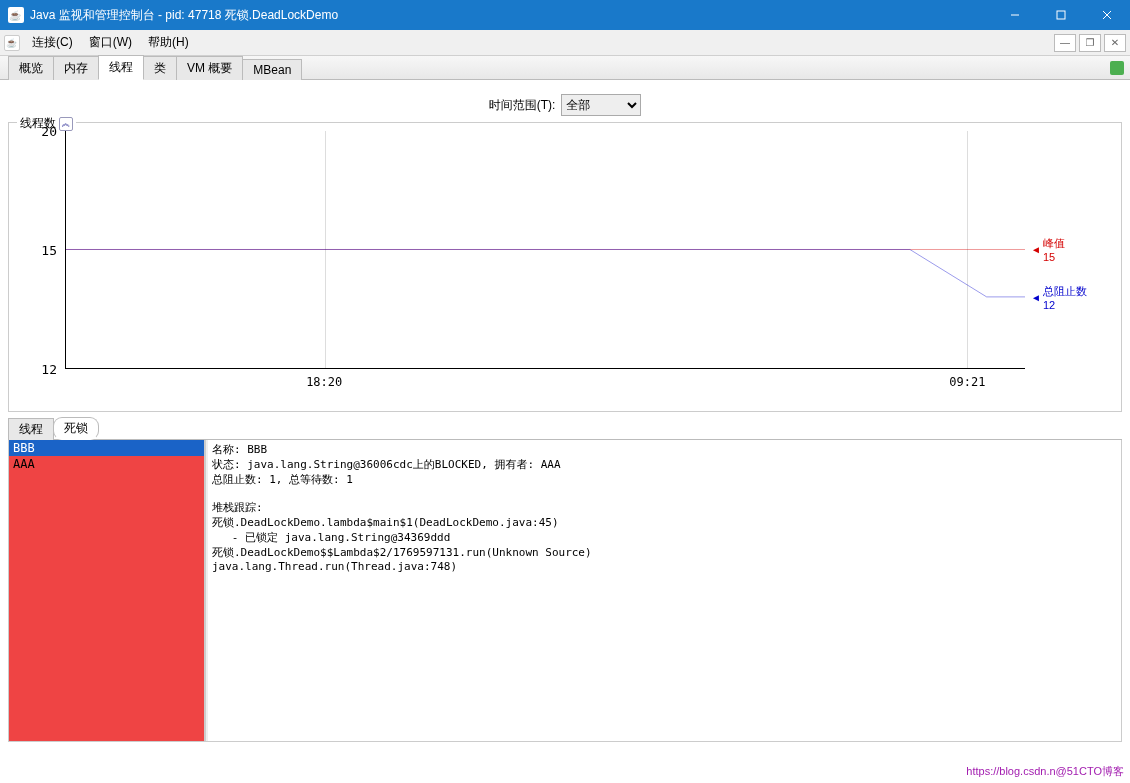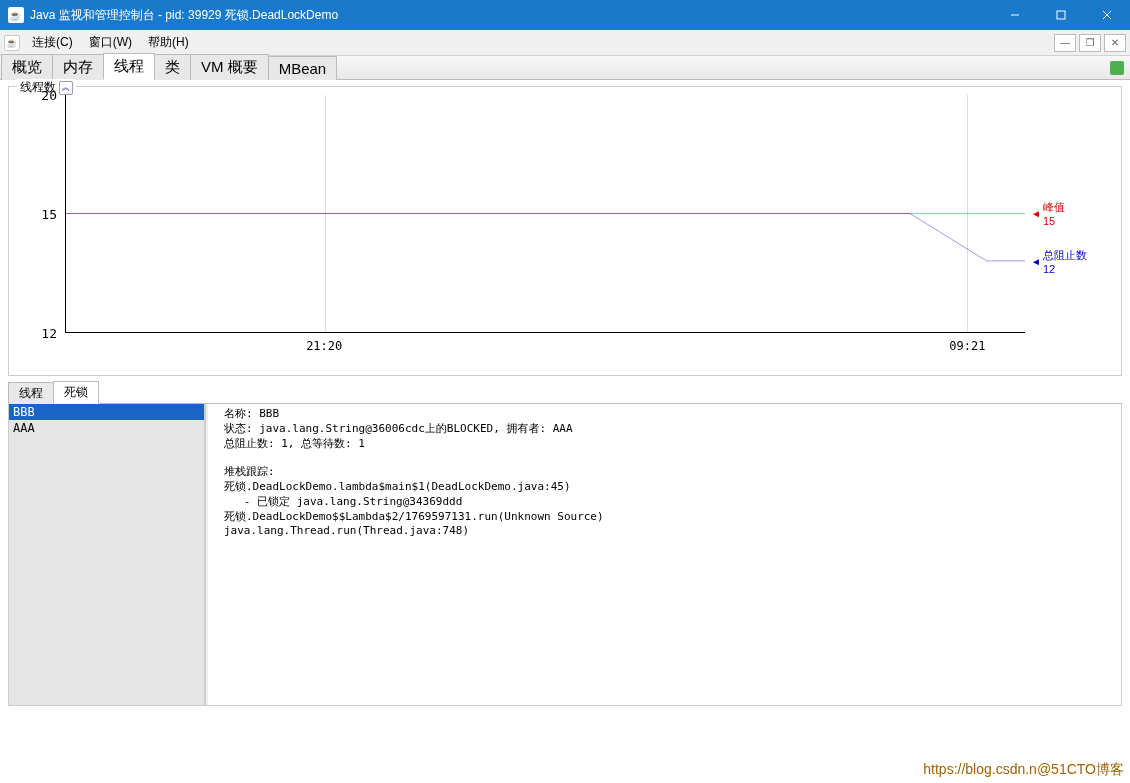--- a/index.html
+++ b/index.html
@@ -10,21 +10,21 @@
 .titlebar .title { flex: 1; }
 .titlebar .winbtn { width: 46px; height: 30px; display: flex; align-items: center; justify-content: center; cursor: pointer; }
 .titlebar .winbtn svg { stroke: #fff; fill: none; }
 
 .menubar { height: 26px; background: #f0f0f0; border-bottom: 1px solid #d0d0d0; display: flex; align-items: center; padding: 0 4px; font-size: 12px; }
 .menubar .java-icon2 { width: 16px; height: 16px; margin-right: 4px; background: #fff; border: 1px solid #ccc; border-radius: 2px; display: inline-flex; align-items: center; justify-content: center; color: #d9534f; font-size: 9px; font-weight: bold; }
 .menubar .menu-item { padding: 2px 8px; cursor: pointer; }
 .menubar .spacer { flex: 1; }
 .menubar .winctl { width: 22px; height: 18px; border: 1px solid #bbb; background: #fff; margin-left: 3px; display: flex; align-items: center; justify-content: center; cursor: pointer; font-size: 10px; color: #666; }
 
-.tabbar { height: 24px; background: linear-gradient(#f7f7f7,#e8e8e8); border-bottom: 1px solid #bbb; display: flex; align-items: flex-end; padding-left: 1px; font-size: 15px; }
+.tabbar { height: 24px; background: linear-gradient(#f7f7f7,#e8e8e8); border-bottom: 1px solid #bbb; display: flex; align-items: flex-end; padding-left: 8px; font-size: 12px; }
 .tabbar .tab { padding: 3px 10px; border: 1px solid #bbb; border-bottom: none; background: #e8e8e8; margin-right: -1px; cursor: pointer; position: relative; top: 1px; }
 .tabbar .tab.active { background: #fff; border-bottom: 1px solid #fff; z-index: 2; }
 .tabbar .right-icon { margin-left: auto; margin-right: 6px; width: 14px; height: 14px; background: #4caf50; border-radius: 2px; align-self: center; }
 
 .content { padding: 4px 6px 0 6px; }
 
 .time-row { display: flex; justify-content: center; align-items: center; height: 30px; font-size: 12px; gap: 6px; margin-top: 6px; }
 .time-row select { height: 22px; width: 80px; font-size: 12px; border: 1px solid #aaa; background: #eee; }
 
 .chart-group { border: 1px solid #ccc; margin: 2px 2px 6px 2px; position: relative; padding: 8px 4px 20px 4px; }
@@ -36,36 +36,36 @@
 .chart-area .ytick { position: absolute; right: 4px; font-size: 13px; font-family: monospace; transform: translateY(-50%); }
 .chart-area .plot { position: absolute; left: 52px; right: 92px; top: 0; bottom: 22px; border-left: 1px solid #000; border-bottom: 1px solid #000; }
 .chart-area .grid-v { position: absolute; top: 0; bottom: 0; border-left: 1px solid #ddd; }
 .chart-area .xlabel { position: absolute; bottom: 2px; font-size: 12px; font-family: monospace; transform: translateX(-50%); }
 .chart-area .right-labels { position: absolute; right: 0; top: 0; bottom: 22px; width: 86px; font-size: 11px; }
 .chart-area .rlab { position: absolute; left: 0; display: flex; align-items: center; gap: 2px; }
 .chart-area .rlab .arrow { font-size: 10px; }
 
 .subtabs { height: 22px; display: flex; align-items: flex-end; border-bottom: 1px solid #bbb; font-size: 12px; margin: 0 2px; }
 .subtabs .tab { padding: 2px 10px; border: 1px solid #bbb; border-bottom: none; background: #e8e8e8; margin-right: -1px; cursor: pointer; position: relative; top: 1px; }
-.subtabs .tab.active { background: #fff; border-bottom: 1px solid #fff; }
+.subtabs .tab.active { background: #fff; border-bottom: 1px solid #fff; border-radius: 9px; }
 
 .split { display: flex; height: 302px; border: 1px solid #ccc; margin: 0 2px; border-top: none; }
-.thread-list { width: 197px; border-right: 2px solid #ccc; background: #e5e5e5; font-size: 12px; overflow: auto; }
+.thread-list { width: 197px; border-right: 2px solid #ccc; background: #ef4444; font-size: 12px; overflow: auto; }
 .thread-list .row { padding: 1px 4px; cursor: pointer; font-family: "SimSun", monospace; }
 .thread-list .row.selected { background: #1a63c7; color: #fff; }
-.detail-pane { flex: 1; padding: 2px 16px; font-size: 11px; font-family: "SimSun", monospace; white-space: pre; overflow: auto; border-left: 2px solid #eee; }
+.detail-pane { flex: 1; padding: 2px 4px; font-size: 11px; font-family: "SimSun", monospace; white-space: pre; overflow: auto; border-left: 2px solid #eee; }
 
-.watermark { position: absolute; right: 6px; bottom: 4px; color: #a16207; font-size: 14px; margin-top: 12px; }
+.watermark { position: absolute; right: 6px; bottom: 4px; color: #a21caf; font-size: 11px; margin-top: 12px; }
 </style>
 </head>
 <body>
 
 <div class="titlebar">
   <span class="java-icon">☕</span>
-  <span class="title">Java 监视和管理控制台 - pid: 39929 死锁.DeadLockDemo</span>
+  <span class="title">Java 监视和管理控制台 - pid: 47718 死锁.DeadLockDemo</span>
   <div class="winbtn">
       <svg width="10" height="10">
         <line x1="1" y1="5" x2="9" y2="5" stroke-width="1"></line>
       </svg>
     </div>
   <div class="winbtn">
       <svg width="10" height="10">
         <rect x="1" y="1" width="8" height="8" stroke-width="1"></rect>
       </svg>
     </div>
@@ -92,20 +92,26 @@
   <div class="tab">概览</div>
   <div class="tab">内存</div>
   <div class="tab active">线程</div>
   <div class="tab">类</div>
   <div class="tab">VM 概要</div>
   <div class="tab">MBean</div>
   <div class="right-icon"></div>
 </div>
 
 <div class="content">
+  <div class="time-row">
+    <span>时间范围(T):</span>
+    <select>
+      <option>全部</option>
+    </select>
+  </div>
 
   <div class="chart-group">
     <div class="legend-btn">
       <span>线程数</span>
       <span class="chev">︽</span>
     </div>
     <div class="chart-area" id="chart">
       <div class="yaxis" id="yaxis">
           <div class="ytick" style="top: 100%;">12</div>
           <div class="ytick" style="top: 50%;">15</div>
@@ -128,21 +134,21 @@
             </span>
           </div>
           <div class="rlab" style="top: calc(70% - 14px); color: rgb(0, 0, 204);">
             <span class="arrow">◄</span>
             <span style="display:inline-block">
               <div>总阻止数</div>
               <div>12</div>
             </span>
           </div>
         </div>
-    <div class="xlabel" style="left: calc(27% + 13.12px);">21:20</div>
+    <div class="xlabel" style="left: calc(27% + 13.12px);">18:20</div>
         <div class="xlabel" style="left: calc(94% - 83.36px);">09:21</div>
       </div>
   </div>
 
   <div class="subtabs">
     <div class="tab">线程</div>
     <div class="tab active">死锁</div>
   </div>
 
   <div class="split">

